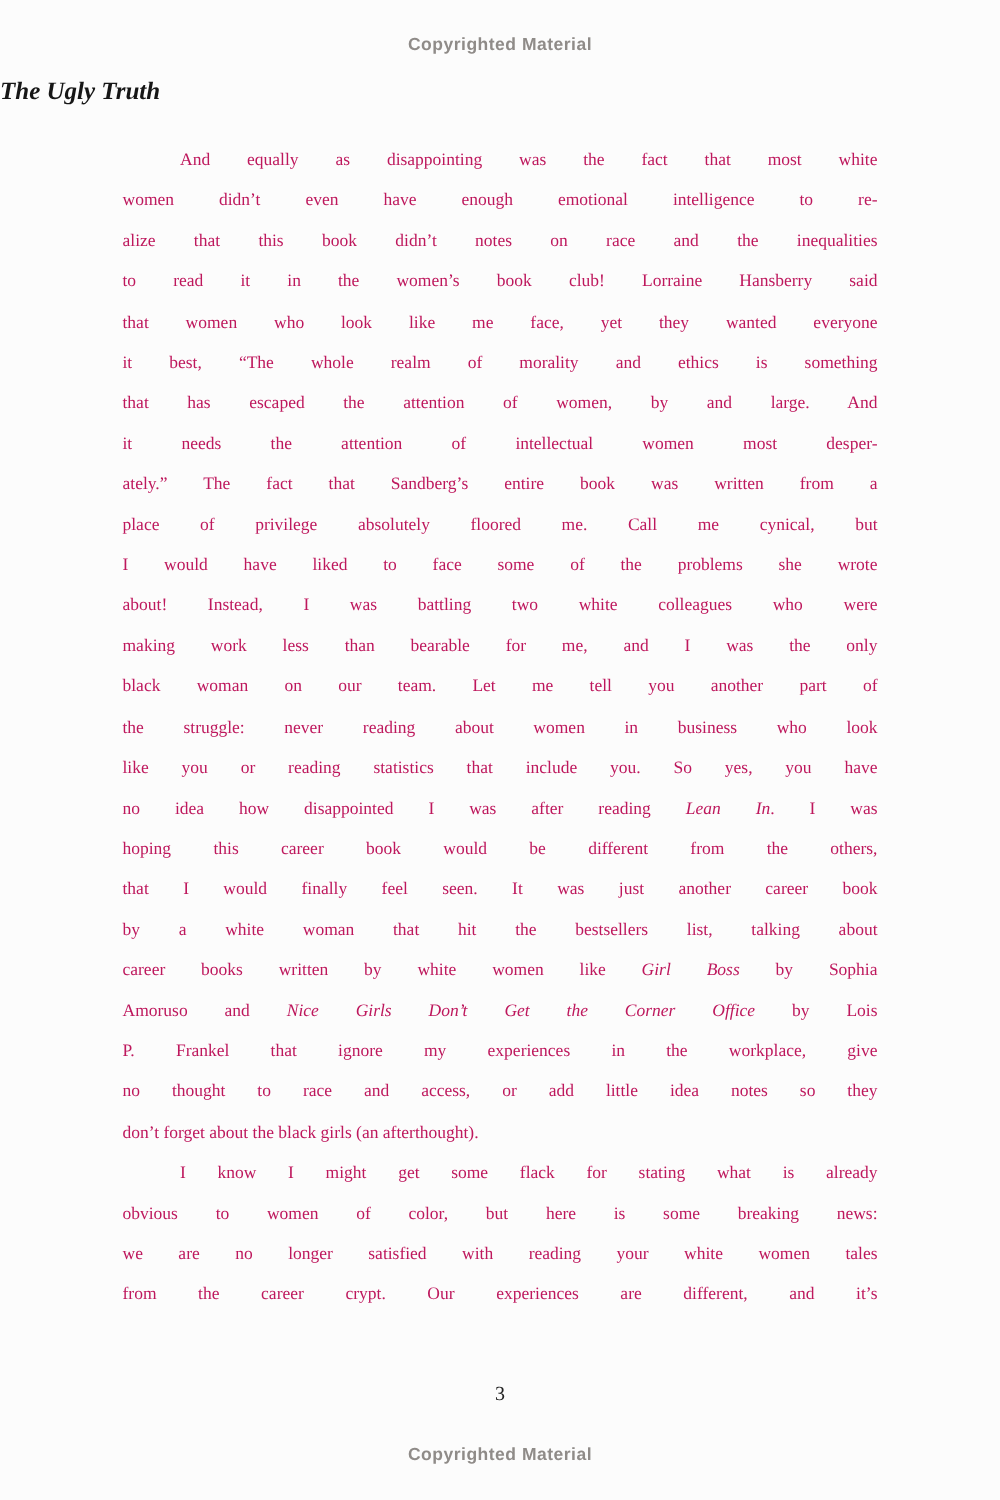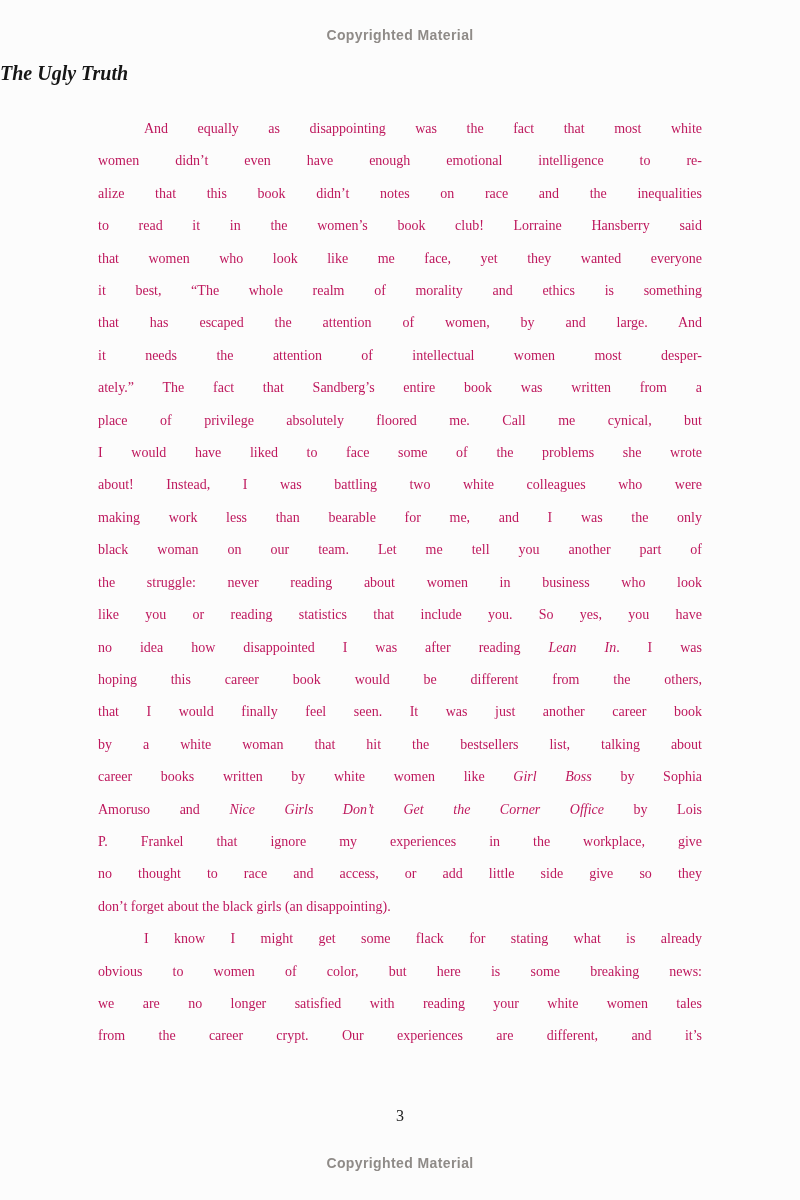--- a/index.html
+++ b/index.html
@@ -92,22 +92,22 @@
         <div class="line"><span>black woman on our team. Let me tell you another part of</span></div>
         <div class="line"><span>the struggle: never reading about women in business who look</span></div>
         <div class="line"><span>like you or reading statistics that include you. So yes, you have</span></div>
         <div class="line"><span>no idea how disappointed I was after reading </span><em>Lean In</em><span>. I was</span></div>
         <div class="line"><span>hoping this career book would be different from the others,</span></div>
         <div class="line"><span>that I would finally feel seen. It was just another career book</span></div>
         <div class="line"><span>by a white woman that hit the bestsellers list, talking about</span></div>
         <div class="line"><span>career books written by white women like </span><em>Girl Boss</em><span> by Sophia</span></div>
         <div class="line"><span>Amoruso and </span><em>Nice Girls Don’t Get the Corner Office</em><span> by Lois</span></div>
         <div class="line"><span>P. Frankel that ignore my experiences in the workplace, give</span></div>
-        <div class="line"><span>no thought to race and access, or add little side give so they</span></div>
-        <div class="line lastline"><span>don’t forget about the black girls (an disappointing).</span></div>
+        <div class="line"><span>no thought to race and access, or add little idea notes so they</span></div>
+        <div class="line lastline"><span>don’t forget about the black girls (an afterthought).</span></div>
       </div>
       <div>
         <div class="line indent"><span>I know I might get some flack for stating what is already</span></div>
         <div class="line"><span>obvious to women of color, but here is some breaking news:</span></div>
         <div class="line"><span>we are no longer satisfied with reading your white women tales</span></div>
         <div class="line"><span>from the career crypt. Our experiences are different, and it’s</span></div>
       </div>
     </div>
 
   <div class="page-number">3</div>

